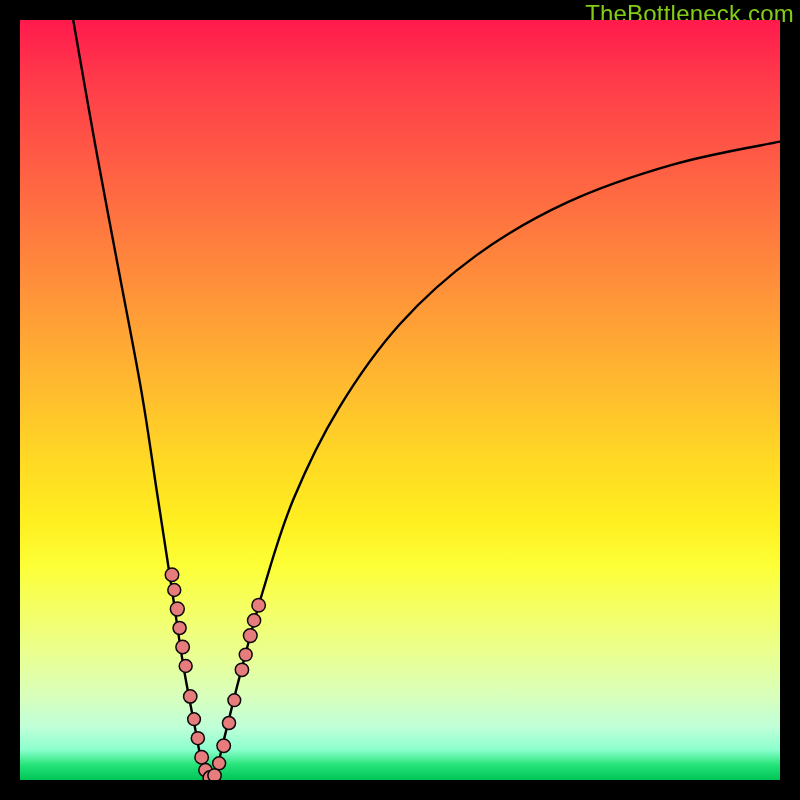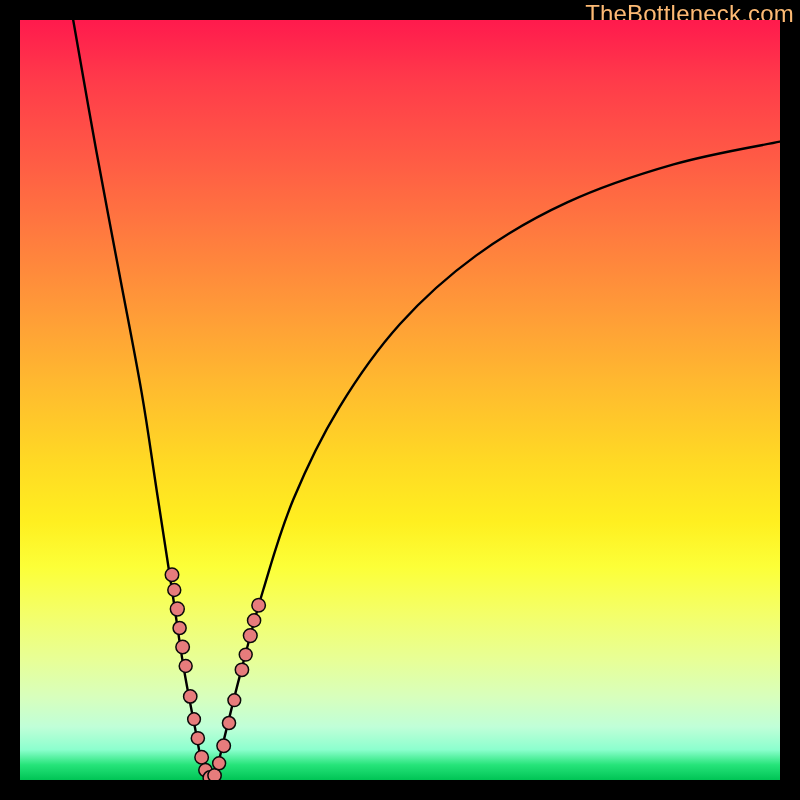--- a/index.html
+++ b/index.html
@@ -34,21 +34,21 @@
       #c0ffd8 93%,
       #8cffce 96%,
       #26e47a 98%,
       #00c455 100%
     );
   }
   .watermark {
     position: absolute;
     right: 6px;
     top: 0px;
-    color: #fdba74;
+    color: #84cc16;
     font-size: 24px;
     font-weight: 500;
     letter-spacing: 0.2px;
     user-select: none;
   }
   svg.plot {
     position: absolute;
     left: 0;
     top: 0;
     width: 760px;

